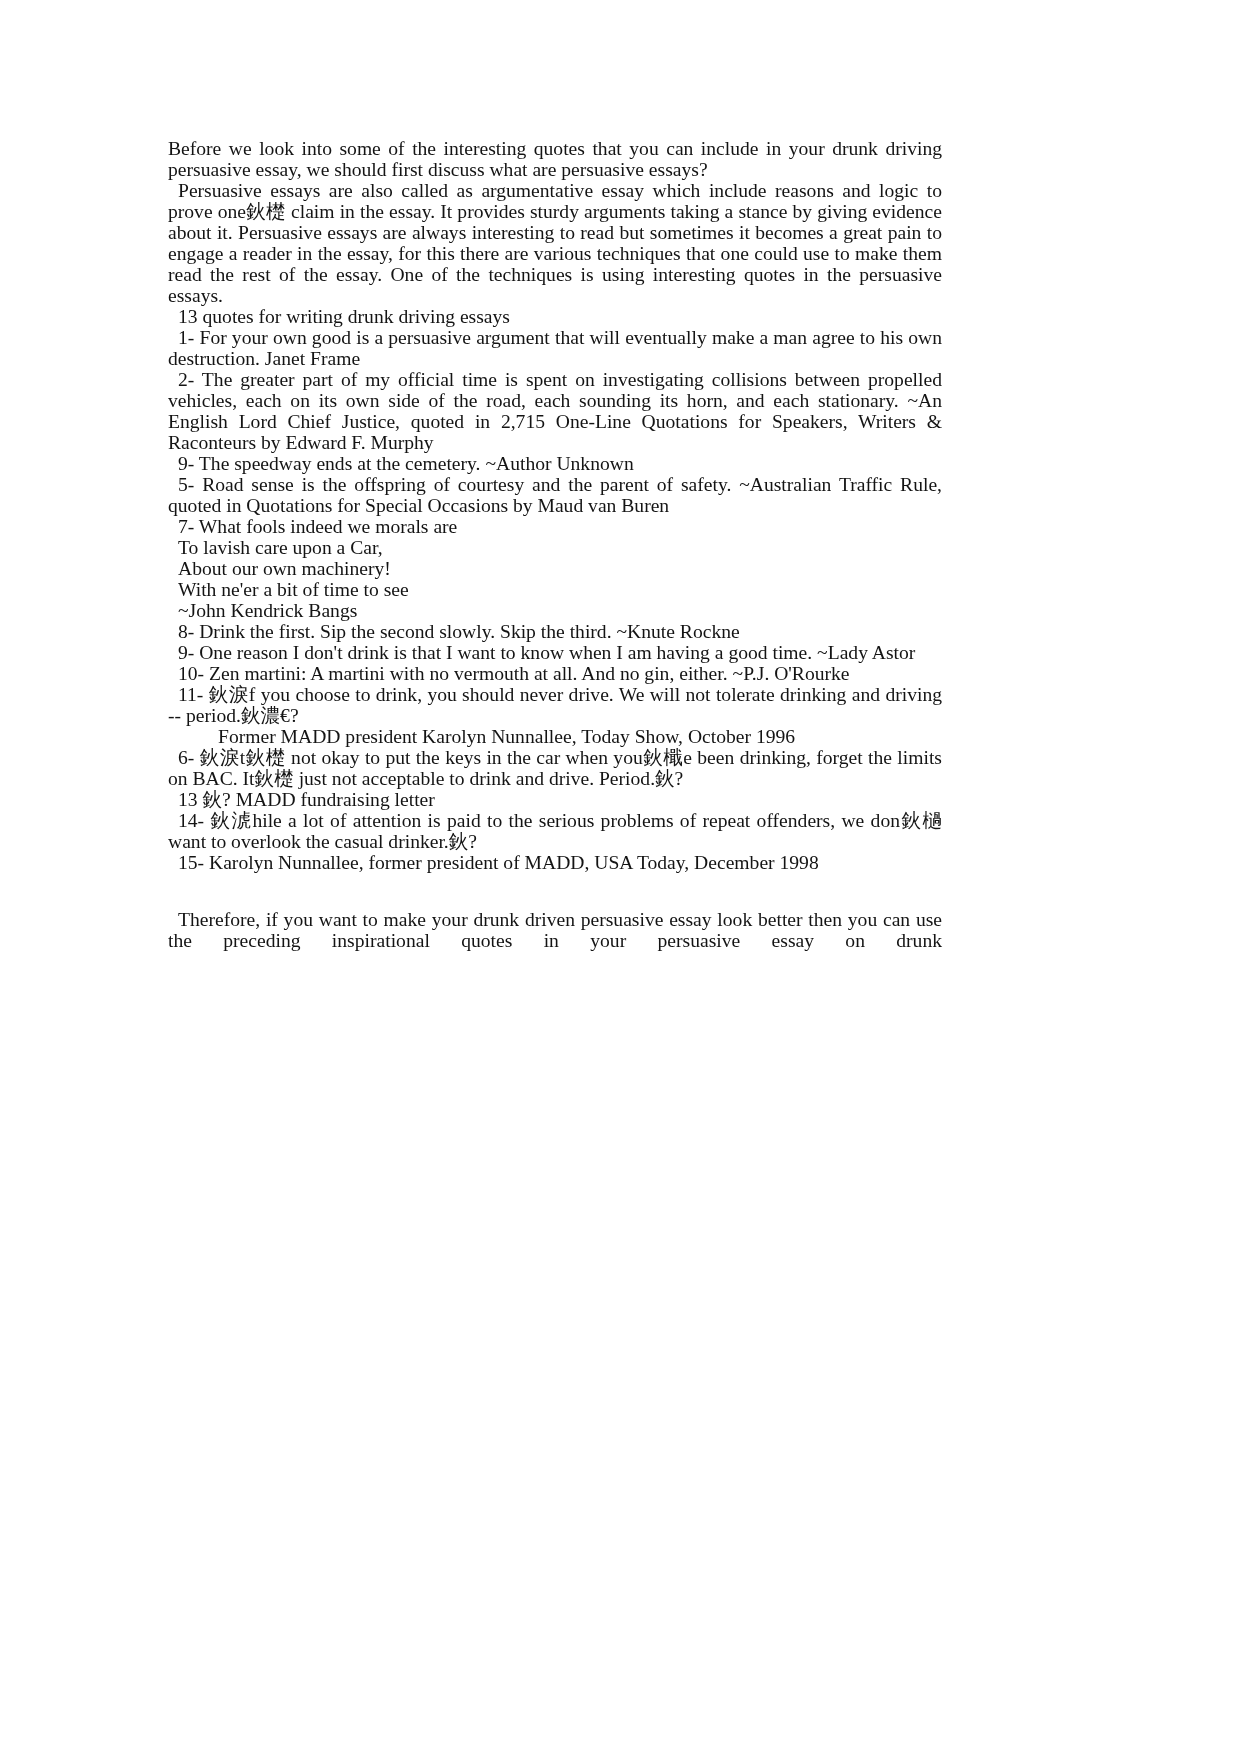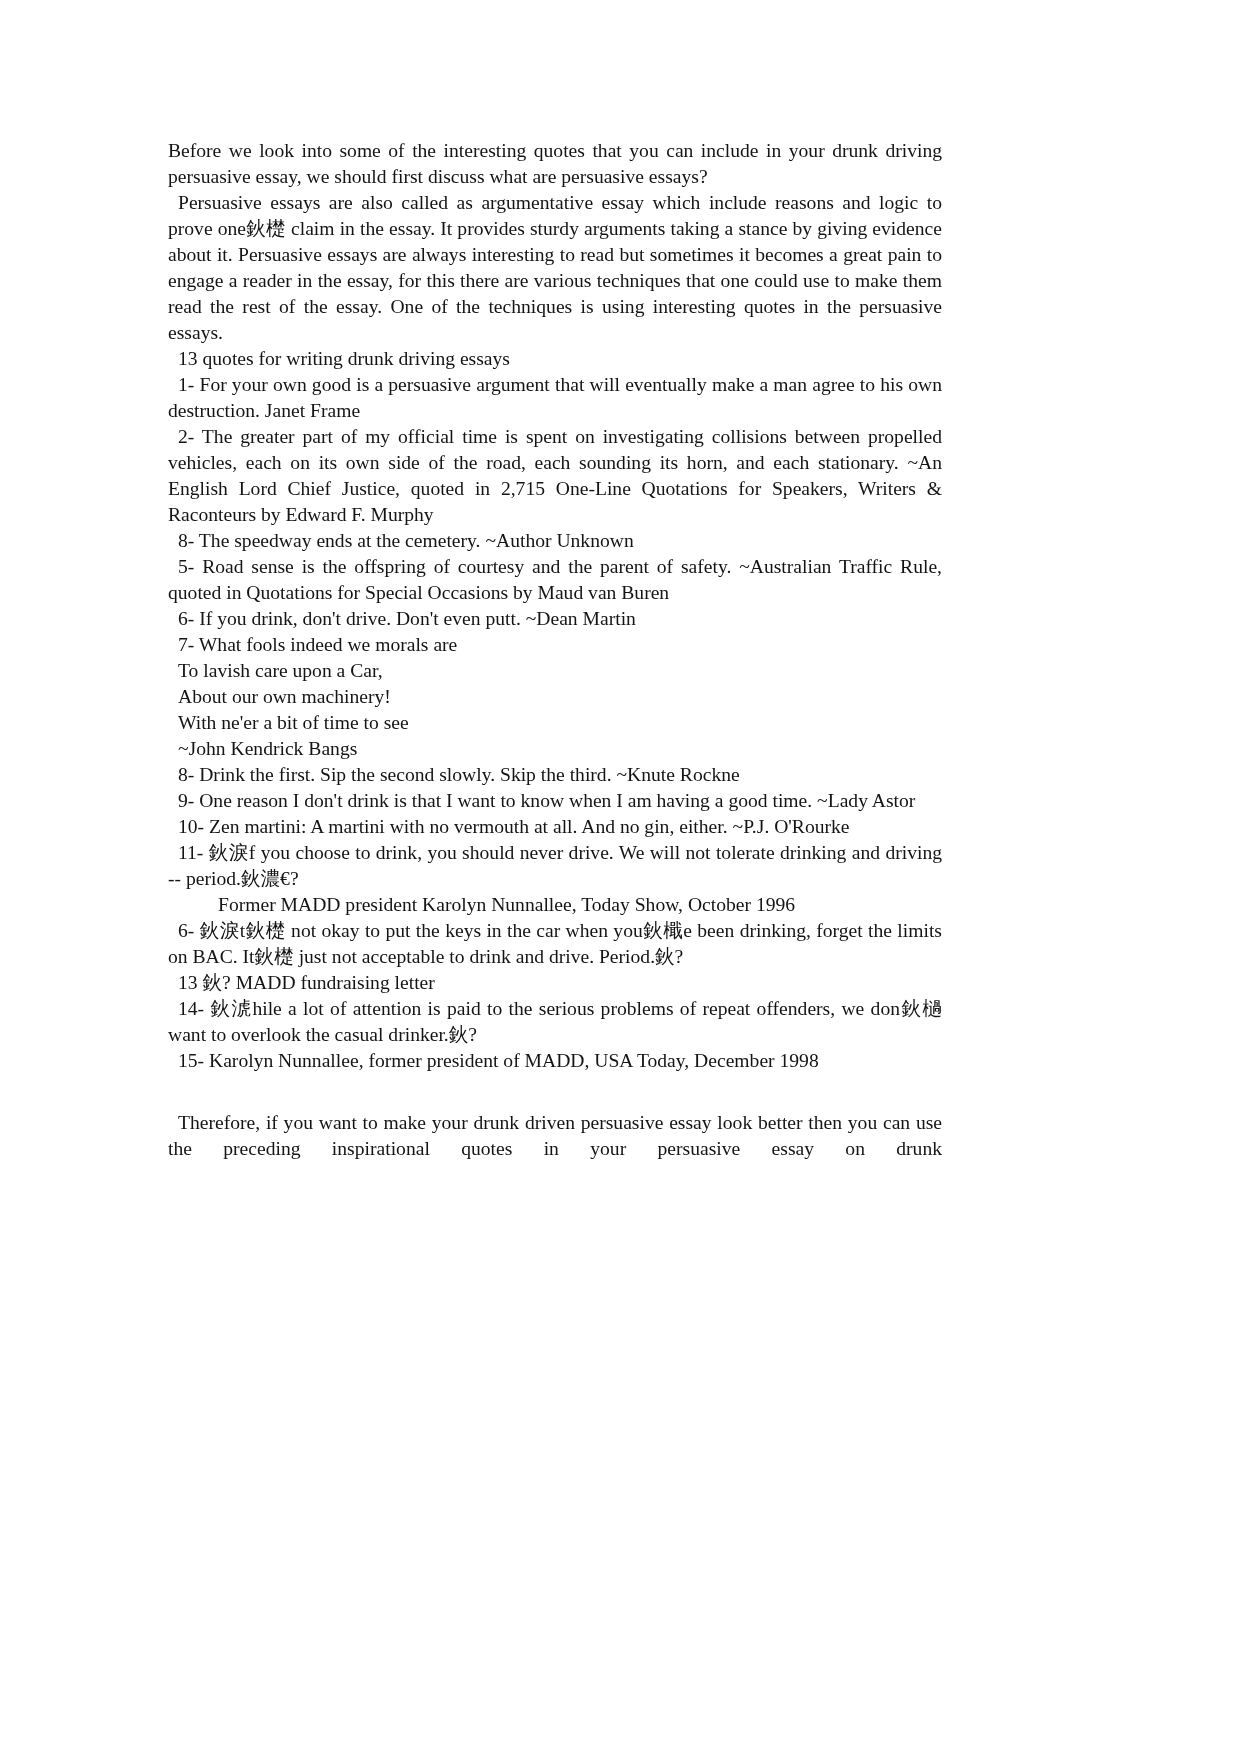--- a/index.html
+++ b/index.html
@@ -17,43 +17,42 @@
     width: 1240px;
     height: 1754px;
     background: #ffffff;
   }
   .text-block {
     position: absolute;
     left: 168px;
     top: 138px;
     width: 774px;
     font-size: 19.6px;
-    line-height: 26px;
+    line-height: 21px;
     color: #141414;
     text-align: justify;
   }
   .para { text-indent: 10px; }
   .para.indent-none  { text-indent: 0; }
   .para.indent-small { text-indent: 10px; }
   .para.indent-large { text-indent: 50px; }
   .para.justify-last { text-align-last: justify; margin-top: 36px; }
 </style>
 </head>
 <body>
 
 <div class="page">
   <div class="text-block">
       <p class="para indent-none">Before we look into some of the interesting quotes that you can include in your drunk driving persuasive essay, we should first discuss what are persuasive essays?</p>
       <p class="para indent-small">Persuasive essays are also called as argumentative essay which include reasons and logic to prove one鈥檚 claim in the essay. It provides sturdy arguments taking a stance by giving evidence about it. Persuasive essays are always interesting to read but sometimes it becomes a great pain to engage a reader in the essay, for this there are various techniques that one could use to make them read the rest of the essay. One of the techniques is using interesting quotes in the persuasive essays.</p>
       <p class="para indent-small">13 quotes for writing drunk driving essays</p>
       <p class="para indent-small">1- For your own good is a persuasive argument that will eventually make a man agree to his own destruction. Janet Frame</p>
       <p class="para indent-small">2- The greater part of my official time is spent on investigating collisions between propelled vehicles, each on its own side of the road, each sounding its horn, and each stationary. ~An English Lord Chief Justice, quoted in 2,715 One-Line Quotations for Speakers, Writers &amp; Raconteurs by Edward F. Murphy</p>
-      <p class="para indent-small">8- The speedway ends at the cemetery. ~Author Unknown</p>
+      <p class="para indent-small">9- The speedway ends at the cemetery. ~Author Unknown</p>
       <p class="para indent-small">5- Road sense is the offspring of courtesy and the parent of safety. ~Australian Traffic Rule, quoted in Quotations for Special Occasions by Maud van Buren</p>
-      <p class="para indent-small">6- If you drink, don't drive. Don't even putt. ~Dean Martin</p>
       <p class="para indent-small">7- What fools indeed we morals are</p>
       <p class="para indent-small">To lavish care upon a Car,</p>
       <p class="para indent-small">About our own machinery!</p>
       <p class="para indent-small">With ne'er a bit of time to see</p>
       <p class="para indent-small">~John Kendrick Bangs</p>
       <p class="para indent-small">8- Drink the first. Sip the second slowly. Skip the third. ~Knute Rockne</p>
       <p class="para indent-small">9- One reason I don't drink is that I want to know when I am having a good time. ~Lady Astor</p>
       <p class="para indent-small">10- Zen martini: A martini with no vermouth at all. And no gin, either. ~P.J. O'Rourke</p>
       <p class="para indent-small">11- 鈥淚f you choose to drink, you should never drive. We will not tolerate drinking and driving -- period.鈥濃€?</p>
       <p class="para indent-large">Former MADD president Karolyn Nunnallee, Today Show, October 1996</p>

